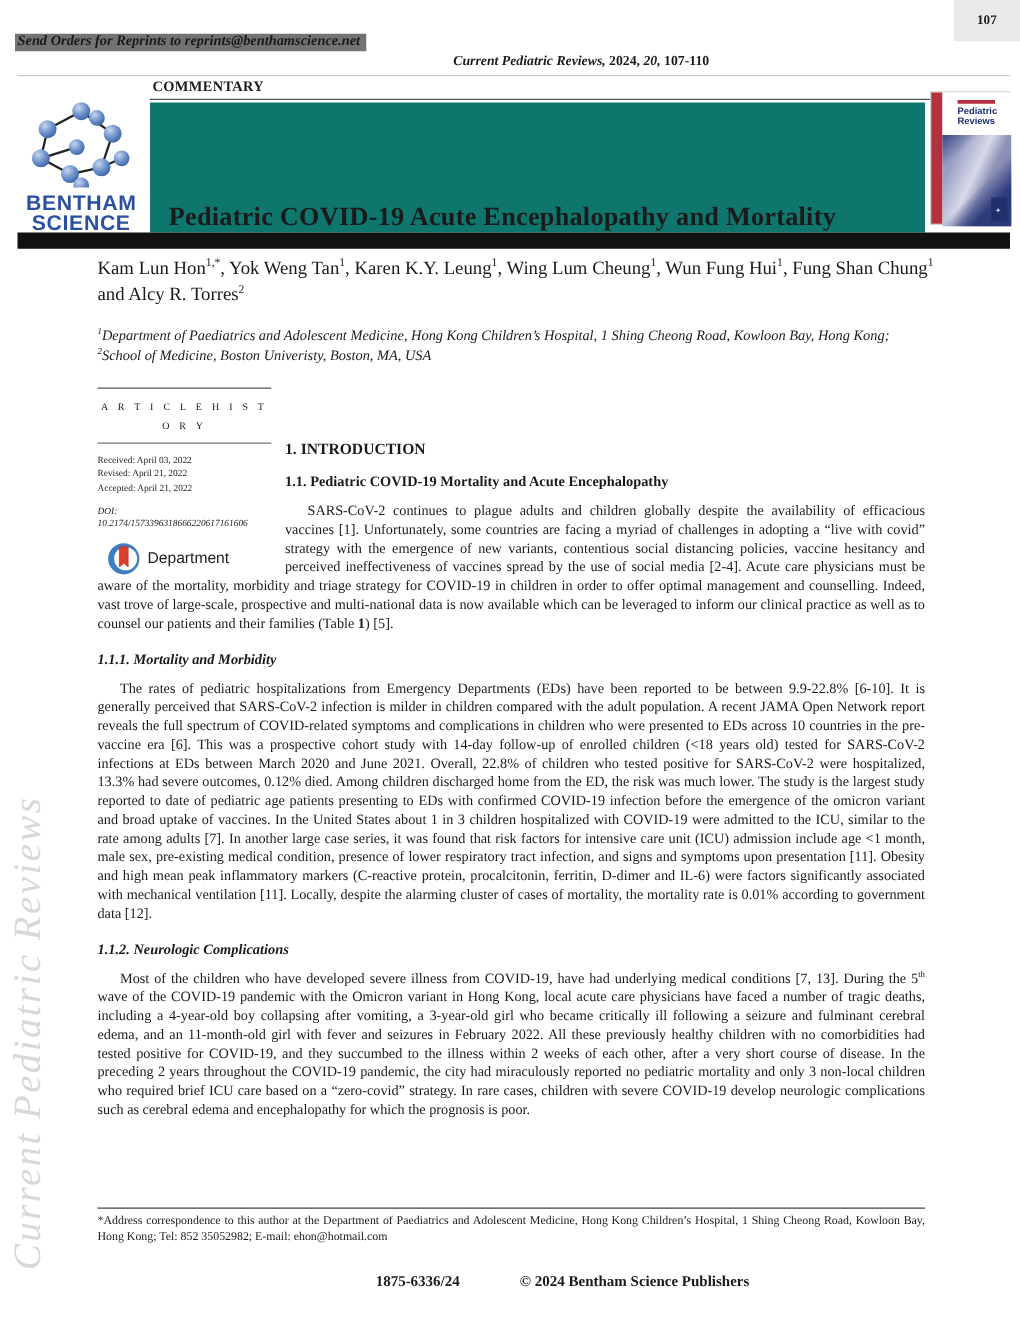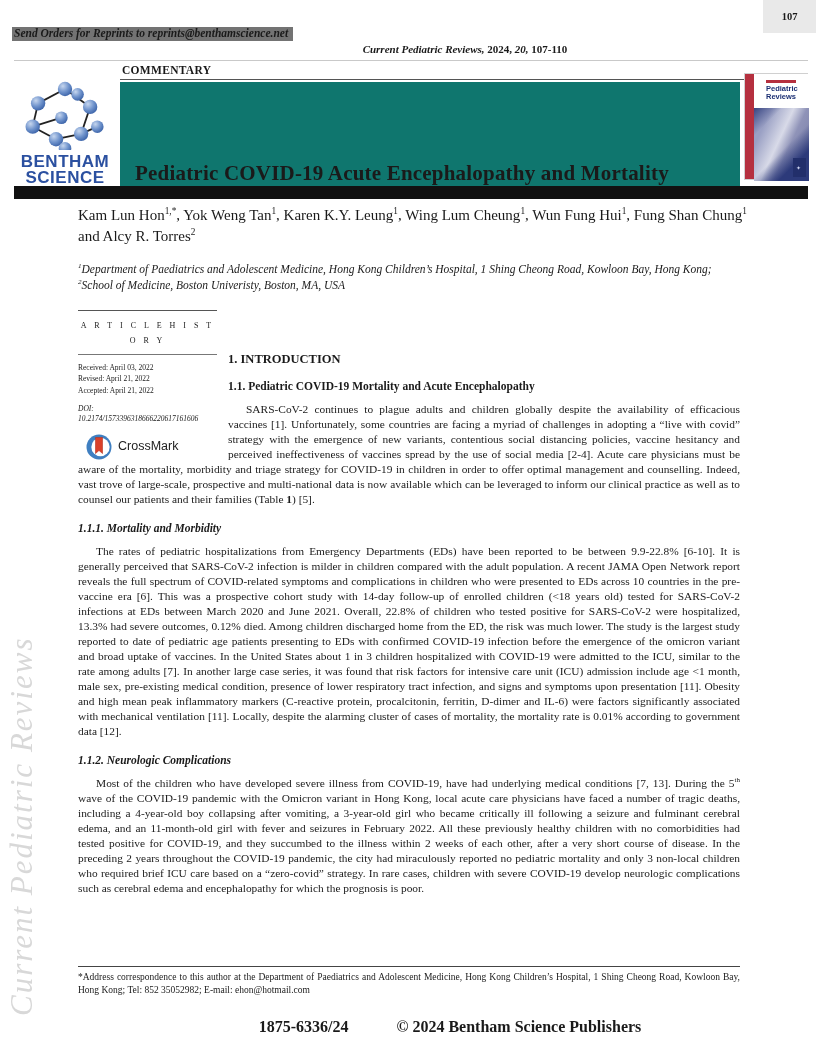--- a/index.html
+++ b/index.html
@@ -94,21 +94,21 @@
   .sec-h2 { font-weight:bold; font-size:11.5px; margin-top:12px; text-align:left; }
   .sec-h3 { font-weight:bold; font-style:italic; font-size:11.5px; margin-top:14px; margin-bottom:8px; text-align:left; }
   .body p { text-indent:18px; margin-top:8px; }
 
   
   .footnote-rule { position:absolute; left:78px; top:966px; width:662px; height:1px; background:#444; }
   .footnote { position:absolute; left:78px; top:971px; width:662px; font-size:9.5px; line-height:1.35; text-align:justify; }
   .footer-line {
     position:absolute; left:100px; top:1018px; width:700px;
     display:flex; justify-content:center; gap:48px;
-    font-weight:bold; font-size:16px;
+    font-weight:bold; font-size:12px;
   }
 </style>
 </head>
 <body>
 
 <div class="page">
 
   <div class="watermark">Current Pediatric Reviews</div>
 
   <div class="pagenum-box">107</div>
@@ -198,21 +198,21 @@
       <div class="ah-doi">
         <div>DOI:</div>
         <div>10.2174/1573396318666220617161606</div>
       </div>
       <div class="crossmark-badge">
         <svg width="26" height="26" viewBox="0 0 26 26">
           <circle cx="13" cy="13" r="12.5" fill="#3f7fc1"></circle>
           <circle cx="14.5" cy="13" r="9.2" fill="#ffffff"></circle>
           <path d="M9.5 3.5 h7 v16 l-3.5 -3 l-3.5 3 z" fill="#d9402a" stroke="#b53320" stroke-width="0.6"></path>
         </svg>
-        <span class="crossmark-label">CrossMark</span>
+        <span class="crossmark-label">Department</span>
       </div>
     </div>
 
     <div class="sec-h1">1. INTRODUCTION</div>
     <div class="sec-h2">1.1. Pediatric COVID-19 Mortality and Acute Encephalopathy</div>
 
     <p><span>SARS-CoV-2 continues to plague adults and children globally despite the availability of efficacious vaccines [1]. Unfortunately, some countries are facing a myriad of challenges in adopting a “live with covid” strategy with the emergence of new variants, contentious social distancing policies, vaccine hesitancy and perceived ineffectiveness of vaccines spread by the use of social media [2-4]. Acute care physicians must be aware of the mortality, morbidity and triage strategy for COVID-19 in children in order to offer optimal management and counselling. Indeed, vast trove of large-scale, prospective and multi-national data is now available which can be leveraged to inform our clinical practice as well as to counsel our patients and their families (Table </span><span class="seg-bold">1</span><span>) [5].</span></p>
 
     <div class="sec-h3">1.1.1. Mortality and Morbidity</div>
 

